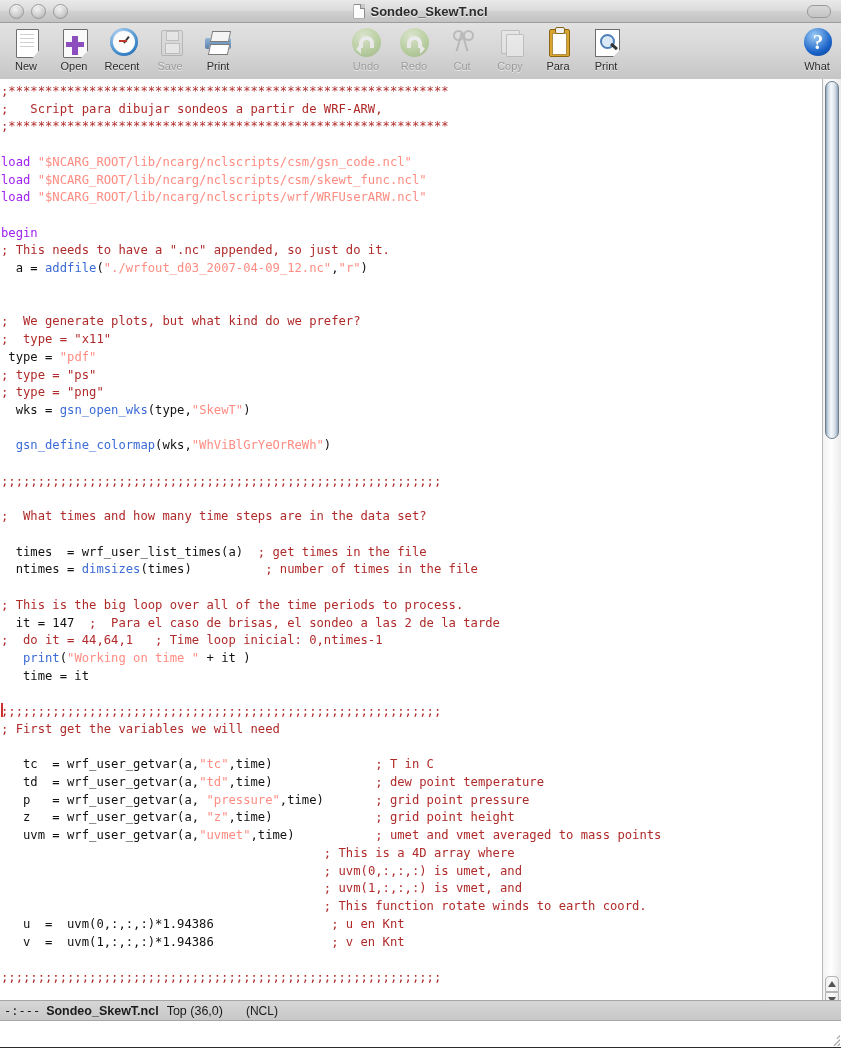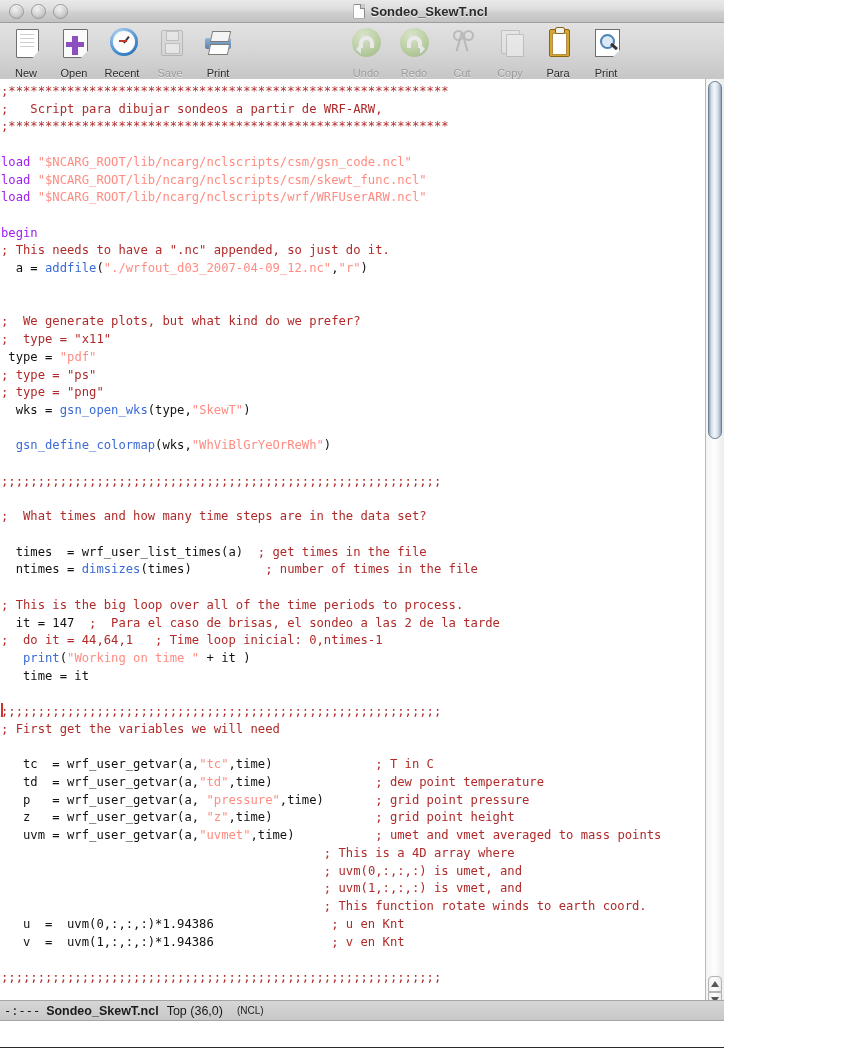--- a/index.html
+++ b/index.html
@@ -3,21 +3,21 @@
 <meta charset="utf-8">
 <style>
   html,body{margin:0;padding:0;}
   body{
     width:841px;height:1048px;
     background:#ffffff;
     font-family:"DejaVu Sans Mono", monospace;
     overflow:hidden;
     -webkit-font-smoothing:antialiased;
   }
-  #win{position:relative;width:724px;height:1048px;overflow:hidden;background:#fff;}
+  #win{position:relative;width:841px;height:1048px;overflow:hidden;background:#fff;}
 
   
   .titlebar{
     position:relative;height:22px;width:841px;
     background:linear-gradient(to bottom,#e9e9e9 0%,#dcdcdc 45%,#d0d0d0 55%,#c2c2c2 100%);
     border-bottom:1px solid #9d9d9d;
     display:flex;align-items:center;
   }
   .lights{display:flex;gap:7px;padding-left:9px;align-items:center;}
   .light{
@@ -61,21 +61,21 @@
     border-bottom:1px solid #8f8f8f;
   }
   .tgroup{position:absolute;top:3px;display:flex;}
   .tbtn{
     width:48px;display:flex;flex-direction:column;align-items:center;
     justify-content:flex-start;cursor:default;
   }
   .tbtn .glyph{height:33px;width:34px;position:relative;margin-top:1px;}
   .tbtn .lbl{
     font-family:"Liberation Sans", sans-serif;
-    font-size:11px;color:#2a2a2a;margin-top:7px;
+    font-size:11px;color:#2a2a2a;margin-top:0;
     text-shadow:0 1px 0 rgba(255,255,255,.6);white-space:nowrap;
   }
   .tbtn.dis .lbl{color:#9b9b9b;}
   .tbtn.dis .glyph{opacity:.42;}
 
   
   .ic-new{position:absolute;left:7px;top:2px;width:21px;height:27px;background:#fff;
      border:1px solid #6e6e6e;border-radius:1px;
      clip-path:polygon(0 0,100% 0,100% 74%,72% 100%,0 100%);}
   .ic-new:after{content:"";position:absolute;left:3px;top:4px;width:14px;height:1px;
@@ -191,21 +191,21 @@
     position:absolute;left:0;bottom:27px;width:841px;height:19px;
     background:linear-gradient(to bottom,#d6d6d6,#c8c8c8);
     border-top:1px solid #a6a6a6;border-bottom:1px solid #a6a6a6;
     display:flex;align-items:center;
     font-family:"DejaVu Sans Mono", monospace;font-size:12px;color:#1b1b1b;
     padding-left:4px;gap:0;
   }
   .st-dash{letter-spacing:0;}
   .st-file{font-weight:bold;font-family:"Liberation Sans",sans-serif;font-size:12.5px;margin-left:6px;}
   .st-pos{margin-left:8px;font-family:"Liberation Sans",sans-serif;font-size:12.5px;}
-  .st-mode{margin-left:14px;font-family:"Liberation Sans",sans-serif;font-size:10px;}
+  .st-mode{margin-left:23px;font-family:"Liberation Sans",sans-serif;font-size:12px;}
 
   
   .bottom{
     position:absolute;left:0;bottom:0;width:841px;height:27px;background:#fff;
     border-top:0;
   }
   .grip{
     position:absolute;right:1px;bottom:2px;width:15px;height:15px;overflow:hidden;
   }
   .grip i{position:absolute;right:0;height:1px;background:#9a9a9a;transform-origin:100% 0;}

